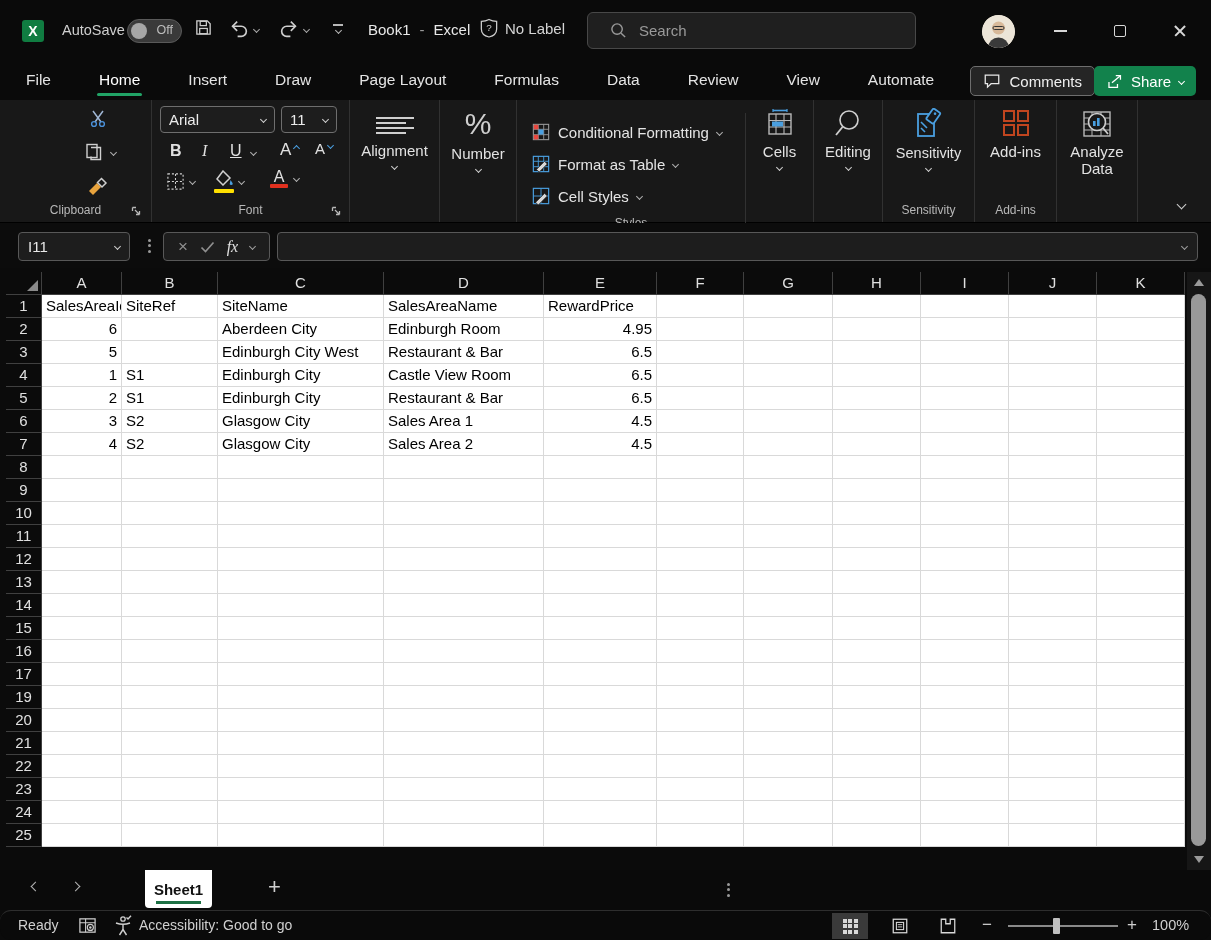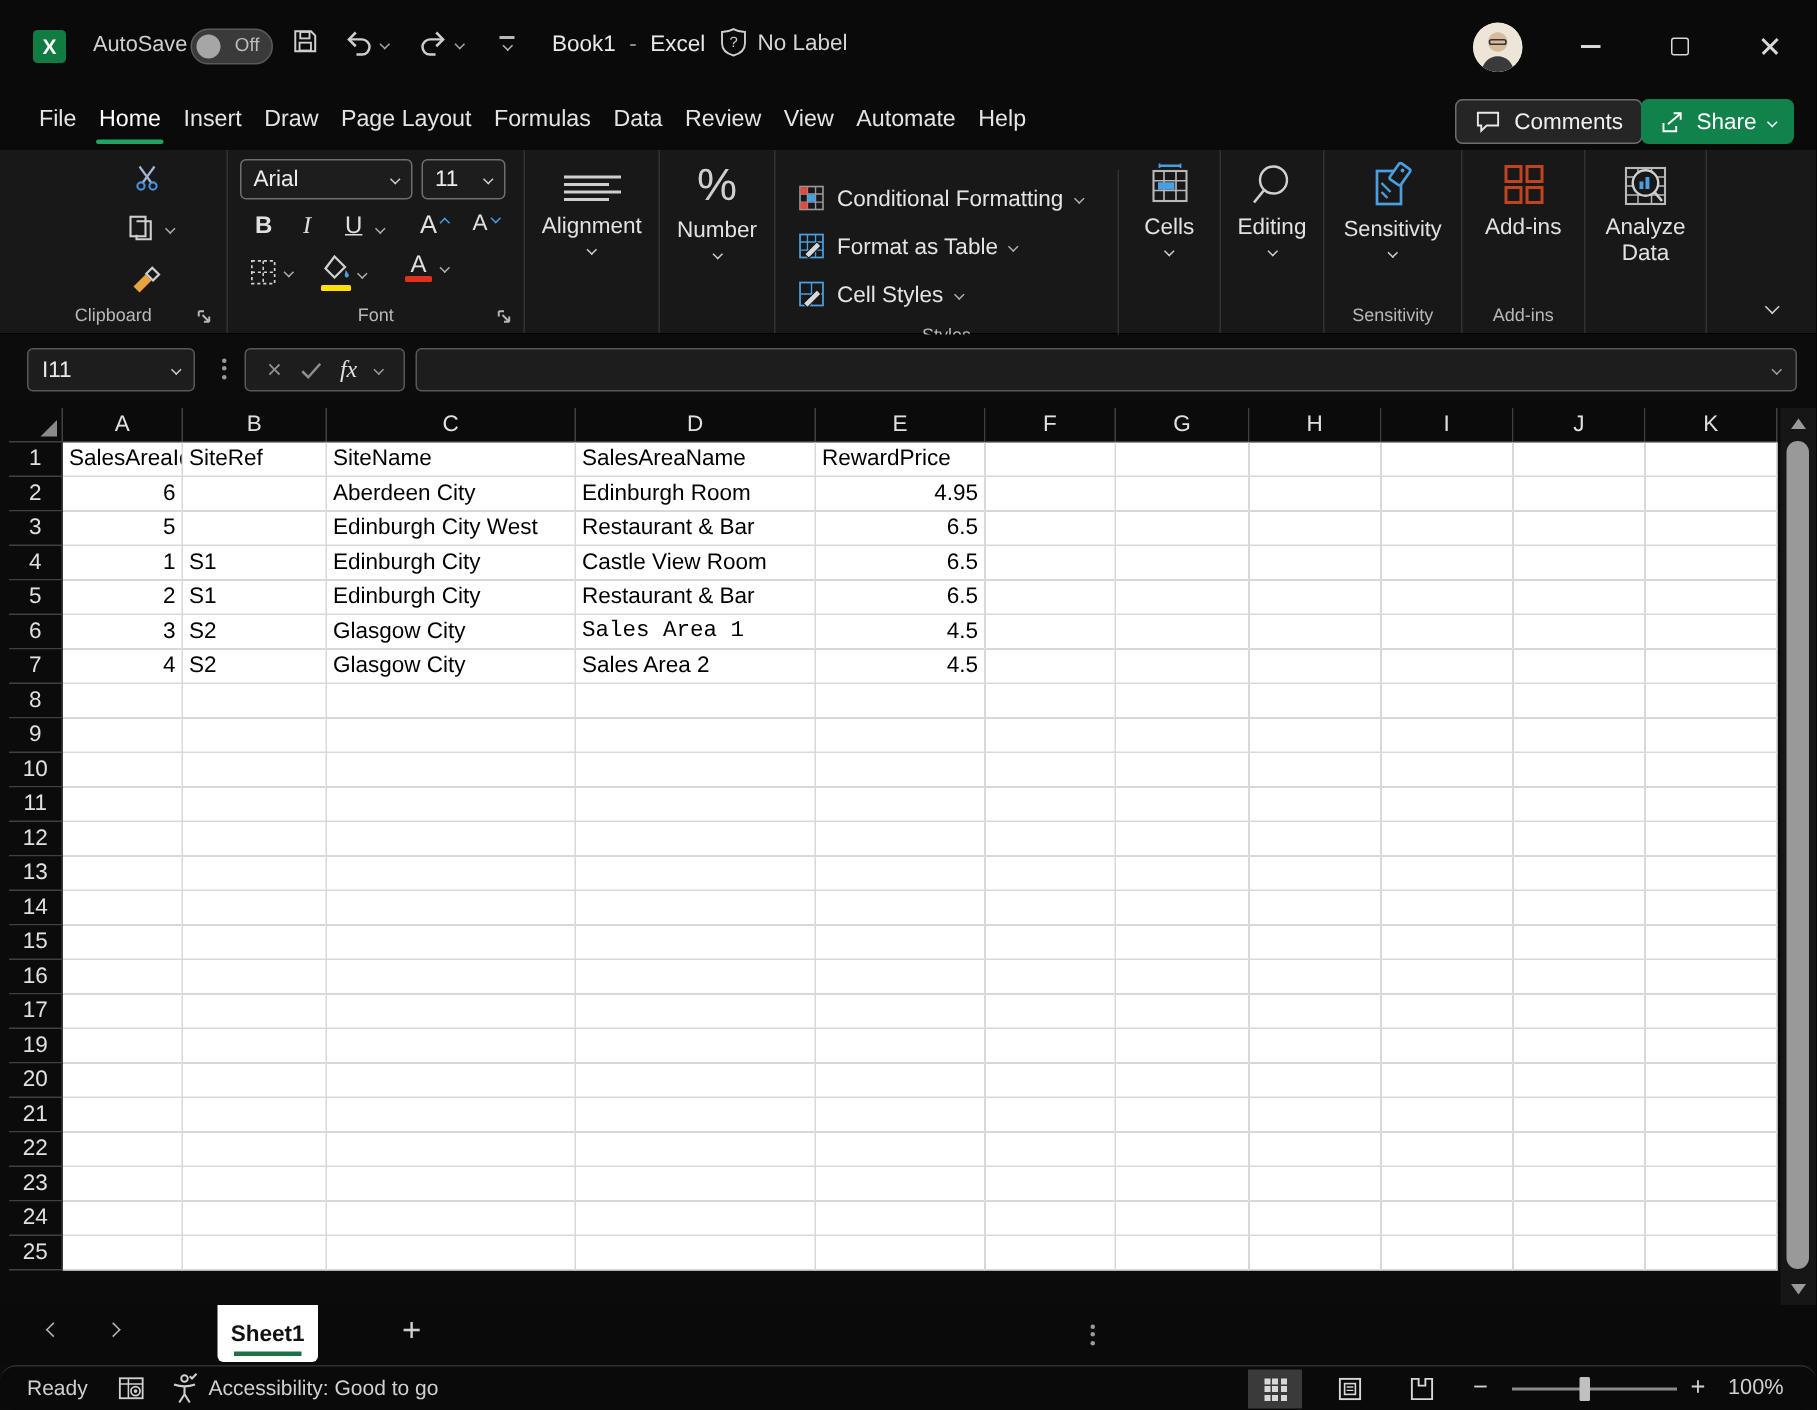--- a/index.html
+++ b/index.html
@@ -133,20 +133,27 @@
       <span style="color:#9a9a9a">-</span>
       <span>Excel</span>
     </div>
     <div class="nolabel">
       <svg width="18" height="20" viewBox="0 0 20 22">
           <path d="M10 1.5 C13 3.2 16 3.6 18.5 3.6 V12 C18.5 16.8 14.8 19.8 10 21 C5.2 19.8 1.5 16.8 1.5 12 V3.6 C4 3.6 7 3.2 10 1.5 Z" fill="none" stroke="#cfcfcf" stroke-width="1.4"></path>
           <text x="10" y="14.5" text-anchor="middle" font-size="11" fill="#cfcfcf">?</text>
         </svg>
       <span>No Label</span>
     </div>
+    <div class="searchbox">
+      <svg width="17" height="17" viewBox="0 0 18 18">
+          <circle cx="7.5" cy="7.5" r="5.5" fill="none" stroke="#9a9a9a" stroke-width="1.5"></circle>
+          <path d="M11.8 11.8 L16 16" stroke="#9a9a9a" stroke-width="1.5"></path>
+        </svg>
+      <span>Search</span>
+    </div>
     <div class="avatar">
       <svg width="33" height="33" viewBox="0 0 33 33">
           <circle cx="16.5" cy="16.5" r="16.5" fill="#ece5d8"></circle>
           <circle cx="16.5" cy="13" r="6.5" fill="#d8b99a"></circle>
           <rect x="11" y="11.5" width="11" height="3" rx="1.4" fill="none" stroke="#333" stroke-width="1"></rect>
           <path d="M6 33 a10.5 10.5 0 0 1 21 0 z" fill="#3a3a3a"></path>
         </svg>
     </div>
     <div class="win-btn" style="left:1037px;">
         <span class="min-bar"></span>
@@ -156,21 +163,21 @@
       </div>
     <div class="win-btn" style="left:1157px;">
         <span class="close-x">
           <i></i>
           <i></i>
         </span>
       </div>
   </div>
 
   <div class="menubar">
-    <div style="display:flex;gap:15px;text-align:right;">
+    <div style="display:flex;gap:48px;text-align:right;">
         <div class="mtab">File</div>
         <div class="mtab active">Home</div>
         <div class="mtab">Insert</div>
         <div class="mtab">Draw</div>
         <div class="mtab">Page Layout</div>
         <div class="mtab">Formulas</div>
         <div class="mtab">Data</div>
         <div class="mtab">Review</div>
         <div class="mtab">View</div>
         <div class="mtab">Automate</div>
@@ -517,21 +524,21 @@
         <div class="gcell" style="width: 88px;"></div>
         <div class="gcell" style="width: 88px;"></div>
         <div class="gcell" style="width: 88px;"></div>
         <div class="gcell" style="width: 88px;"></div>
       </div>
       <div class="grow">
         <div class="growh">6</div>
         <div class="gcell num" style="width: 80px;">3</div>
         <div class="gcell" style="width: 96px;">S2</div>
         <div class="gcell" style="width: 166px;">Glasgow City</div>
-        <div class="gcell" style="width: 160px; font-family: Liberation Mono, monospace;">Sales Area 1</div>
+        <div class="gcell" style="width: 160px;">Sales Area 1</div>
         <div class="gcell num" style="width: 113px;">4.5</div>
         <div class="gcell" style="width: 87px;"></div>
         <div class="gcell" style="width: 89px;"></div>
         <div class="gcell" style="width: 88px;"></div>
         <div class="gcell" style="width: 88px;"></div>
         <div class="gcell" style="width: 88px;"></div>
         <div class="gcell" style="width: 88px;"></div>
       </div>
       <div class="grow">
         <div class="growh">7</div>

